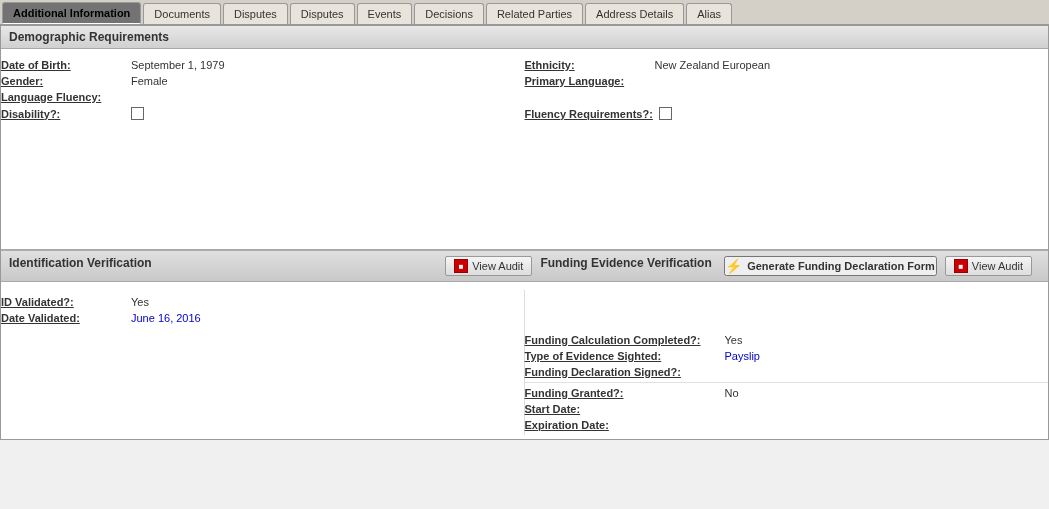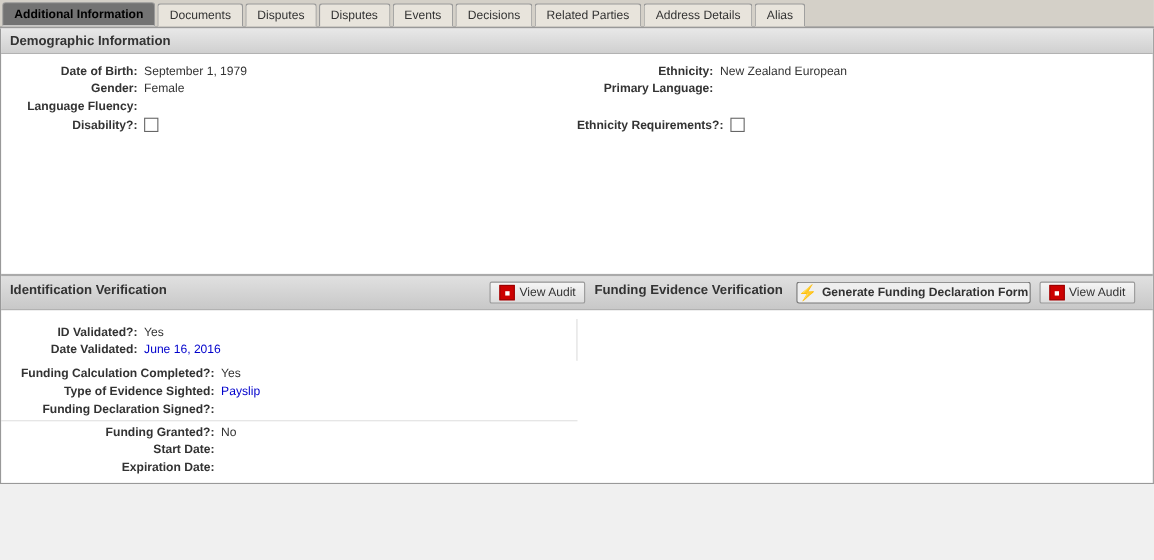--- a/index.html
+++ b/index.html
@@ -63,26 +63,26 @@
       align-items: center;
     }
 
     .right-col {
       width: 50%;
       display: flex;
       align-items: center;
     }
 
     .field-label {
-      text-align: right;
       font-weight: bold;
       font-size: 11px;
       color: #333;
       padding-right: 6px;
       min-width: 130px;
+      text-decoration: underline;
     }
 
     .field-value {
       font-size: 11px;
       color: #333;
     }
 
     .field-value.blue {
       color: #0000cc;
     }
@@ -155,30 +155,30 @@
 
     .funding-label {
       font-weight: bold;
       font-size: 12px;
       margin-right: 12px;
     }
 
     .bottom-section {
       display: flex;
       padding: 8px 0 4px 0;
-      flex-direction: column;
     }
 
     .bottom-left {
       width: 50%;
       border-right: 1px solid #ddd;
     }
 
     .bottom-right {
       width: 50%;
+      margin-top: 38px;
     }
 
     .divider {
       border: none;
       border-top: 1px solid #e0e0e0;
       margin: 2px 0;
     }
   </style>
 </head>
 <body>
@@ -209,21 +209,21 @@
     <span>Address Details</span>
   </div>
   <div class="tab">
     <span>Alias</span>
   </div>
 </div>
 
 <div class="content-area">
 
   <div class="section-header">
-    <span>Demographic Information</span>
+    <span>Demographic Requirements</span>
   </div>
 
   <div class="form-section">
 
     <div class="form-row">
       <div class="left-col">
         <span class="field-label">Date of Birth:</span>
         <span class="field-value">September 1, 1979</span>
       </div>
       <div class="right-col">
@@ -250,21 +250,21 @@
       </div>
     </div>
 
 
     <div class="form-row">
       <div class="left-col">
         <span class="field-label">Disability?:</span>
         <span class="checkbox-placeholder"></span>
       </div>
       <div class="right-col">
-        <span class="field-label">Ethnicity Requirements?:</span>
+        <span class="field-label">Fluency Requirements?:</span>
         <span class="checkbox-placeholder"></span>
       </div>
     </div>
   </div>
 
   <div class="verification-bar">
 
     <span class="verification-section-title">Identification Verification</span>
 
     <button class="view-audit-btn">

